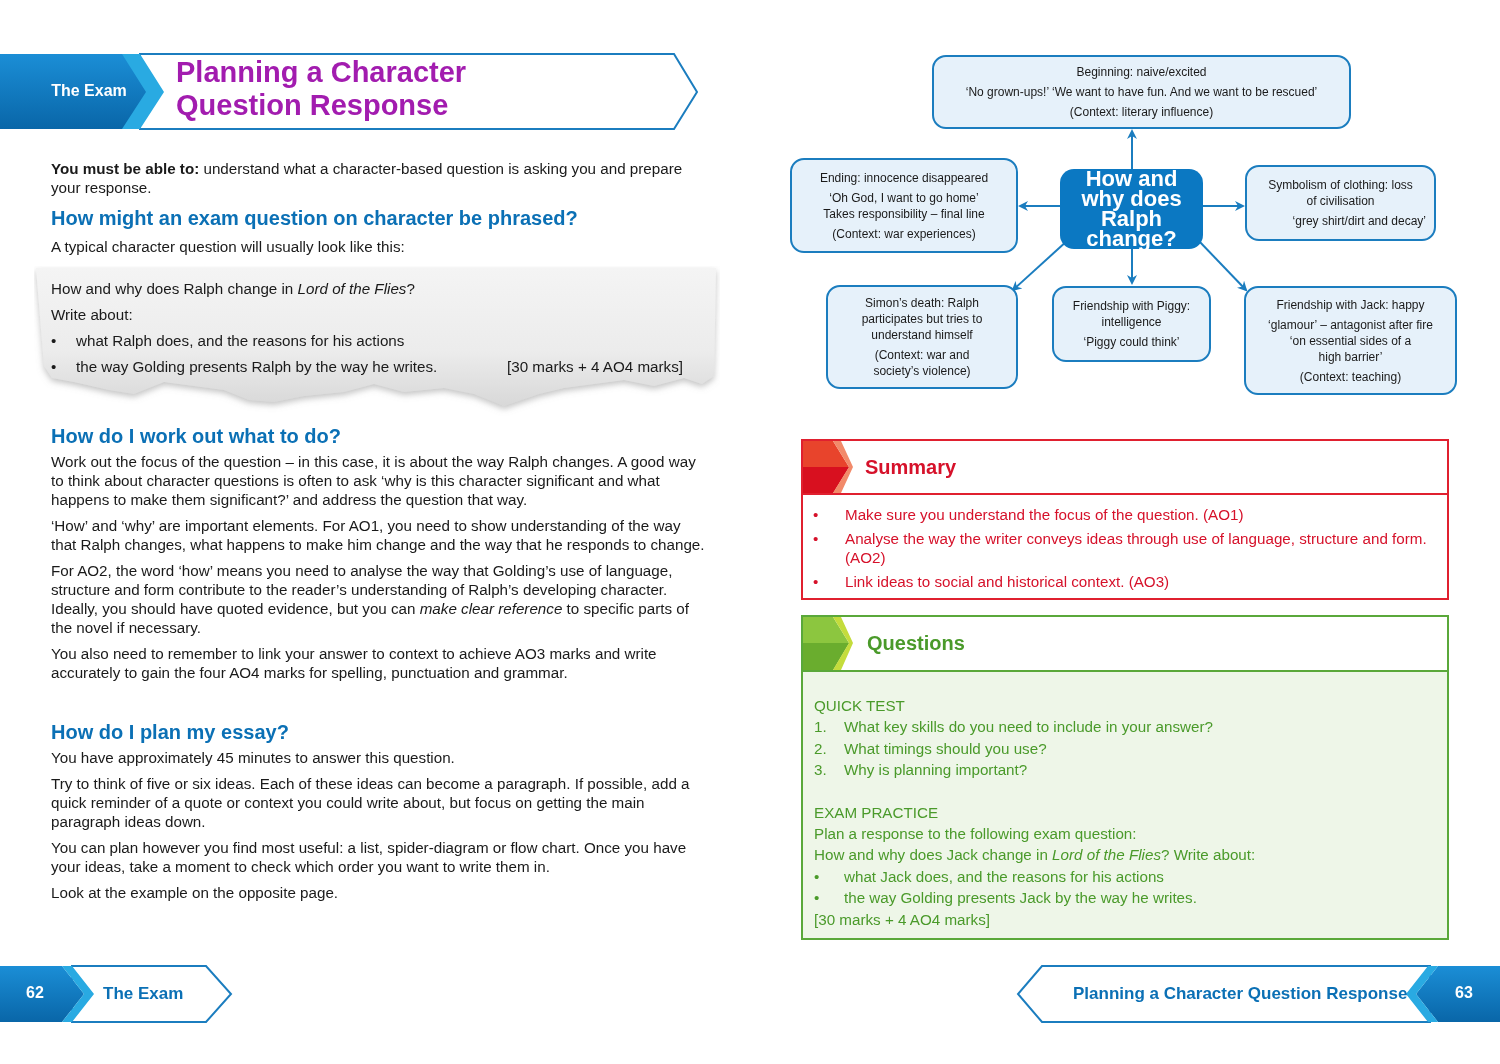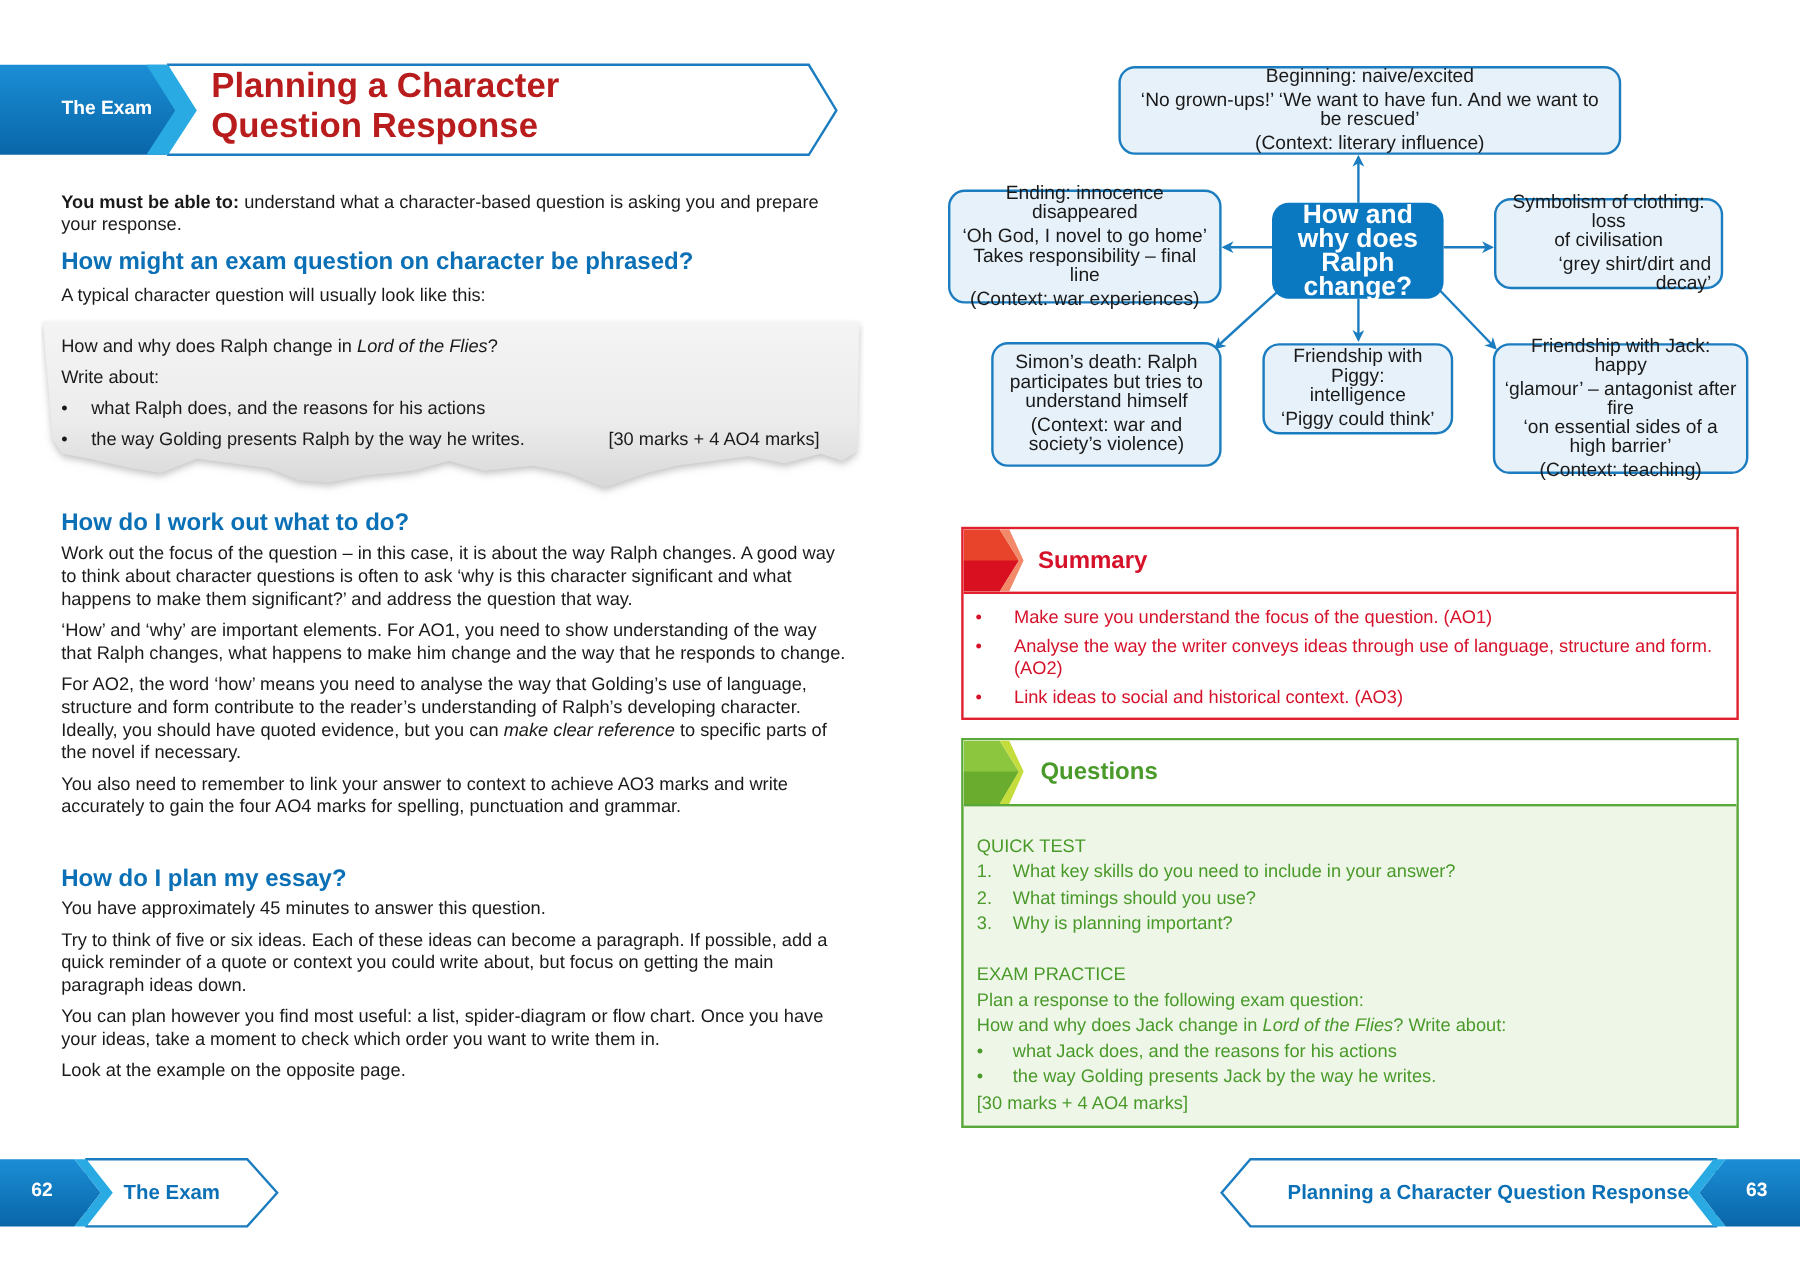--- a/index.html
+++ b/index.html
@@ -2,38 +2,38 @@
 <html><head>
 <meta charset="utf-8">
 <style>
   * { box-sizing: border-box; margin: 0; padding: 0; }
   html, body { width: 1500px; height: 1064px; background: #ffffff; overflow: hidden; }
   body { position: relative; font-family: "DejaVu Sans", sans-serif; color: #1a1a1a; }
 
   
   .hdr-svg { position: absolute; left: 0; top: 52px; width: 700px; height: 80px; }
   .hdr-section { position: absolute; left: 0; top: 52px; width: 140px; height: 78px; display: flex; align-items: center; justify-content: center; color: #fff; font-weight: bold; font-size: 16px; font-family: "Liberation Sans", sans-serif; padding-left: 38px; }
-  .hdr-title { position: absolute; left: 176px; top: 56px; color: #b91c1c; font-weight: bold; font-size: 29px; line-height: 33px; font-family: "Liberation Sans", sans-serif; }
+  .hdr-title { position: absolute; left: 176px; top: 56px; color: #a21caf; font-weight: bold; font-size: 29px; line-height: 33px; font-family: "Liberation Sans", sans-serif; }
 
   
   .lcol { position: absolute; left: 51px; width: 655px; font-family: "Liberation Sans", sans-serif; font-size: 15.2px; line-height: 19px; color: #1a1a1a; }
   .lcol p { margin-bottom: 7px; }
   .h2 { color: #0b70b5; font-weight: bold; font-size: 20px; line-height: 24px; font-family: "Liberation Sans", sans-serif; }
 
   
   .paper-svg { position: absolute; left: 34px; top: 266px; width: 686px; height: 150px; }
   .paper-text { position: absolute; left: 51px; top: 279px; width: 640px; font-family: "Liberation Sans", sans-serif; font-size: 15.2px; color: #1a1a1a; }
   .paper-text .line { height: 26px; line-height: 20px; position: relative; }
   .paper-text .bul { position: absolute; left: 0; }
   .paper-text .btxt { position: absolute; left: 25px; }
   .paper-text .marks { position: absolute; right: 8px; }
 
   
   .mm-svg { position: absolute; left: 780px; top: 50px; width: 690px; height: 360px; }
-  .node { position: absolute; background: #e6f1fa; border: 2px solid #1b7dbf; border-radius: 14px; font-family: "Liberation Sans", sans-serif; font-size: 16px; line-height: 16px; color: #1a1a1a; text-align: center; display: flex; flex-direction: column; justify-content: center; padding: 4px 8px; }
+  .node { position: absolute; background: #e6f1fa; border: 2px solid #1b7dbf; border-radius: 14px; font-family: "Liberation Sans", sans-serif; font-size: 12px; line-height: 16px; color: #1a1a1a; text-align: center; display: flex; flex-direction: column; justify-content: center; padding: 4px 8px; }
   .node .ln { display: block; }
   .center-node { position: absolute; left: 1060px; top: 169px; width: 143px; height: 80px; background: #0b78c2; border-radius: 14px; color: #fff; font-weight: bold; font-size: 22px; line-height: 20px; text-align: center; display: flex; align-items: center; justify-content: center; font-family: "Liberation Sans", sans-serif; padding: 0 8px; }
 
   
   .sum-box { position: absolute; left: 801px; top: 439px; width: 648px; height: 161px; border: 2px solid #e0202f; background: #fff; }
   .sum-head { position: absolute; left: 0; top: 0; width: 100%; height: 54px; border-bottom: 2px solid #e0202f; }
   .sum-title { position: absolute; left: 62px; top: 15px; color: #d6112a; font-weight: bold; font-size: 20px; font-family: "Liberation Sans", sans-serif; }
   .sum-list { position: absolute; left: 10px; top: 64px; width: 620px; font-family: "Liberation Sans", sans-serif; font-size: 15.2px; line-height: 19px; color: #d6112a; list-style: none; }
   .sum-list li { position: relative; padding-left: 32px; margin-bottom: 5px; }
   .sum-list li .dot { position: absolute; left: 0; top: 0; }
@@ -143,21 +143,21 @@
   </g>
 </svg>
 
 <div class="node" style="left:932px; top:55px; width:419px; height:74px;">
   <span class="ln">Beginning: naive/excited</span>
   <span class="ln" style="margin-top:4px;">‘No grown-ups!’ ‘We want to have fun. And we want to be rescued’</span>
   <span class="ln" style="margin-top:4px;">(Context: literary influence)</span>
 </div>
 <div class="node" style="left:790px; top:158px; width:228px; height:95px;">
   <span class="ln">Ending: innocence disappeared</span>
-  <span class="ln" style="margin-top:4px;">‘Oh God, I novel to go home’</span>
+  <span class="ln" style="margin-top:4px;">‘Oh God, I want to go home’</span>
   <span class="ln">Takes responsibility – final line</span>
   <span class="ln" style="margin-top:4px;">(Context: war experiences)</span>
 </div>
 <div class="center-node">How and why does Ralph change?</div>
 <div class="node" style="left:1245px; top:165px; width:191px; height:76px;">
   <span class="ln">Symbolism of clothing: loss</span>
   <span class="ln">of civilisation</span>
   <span class="ln" style="margin-top:4px;text-align:right;">‘grey shirt/dirt and decay’</span>
 </div>
 <div class="node" style="left:826px; top:285px; width:192px; height:104px;">

